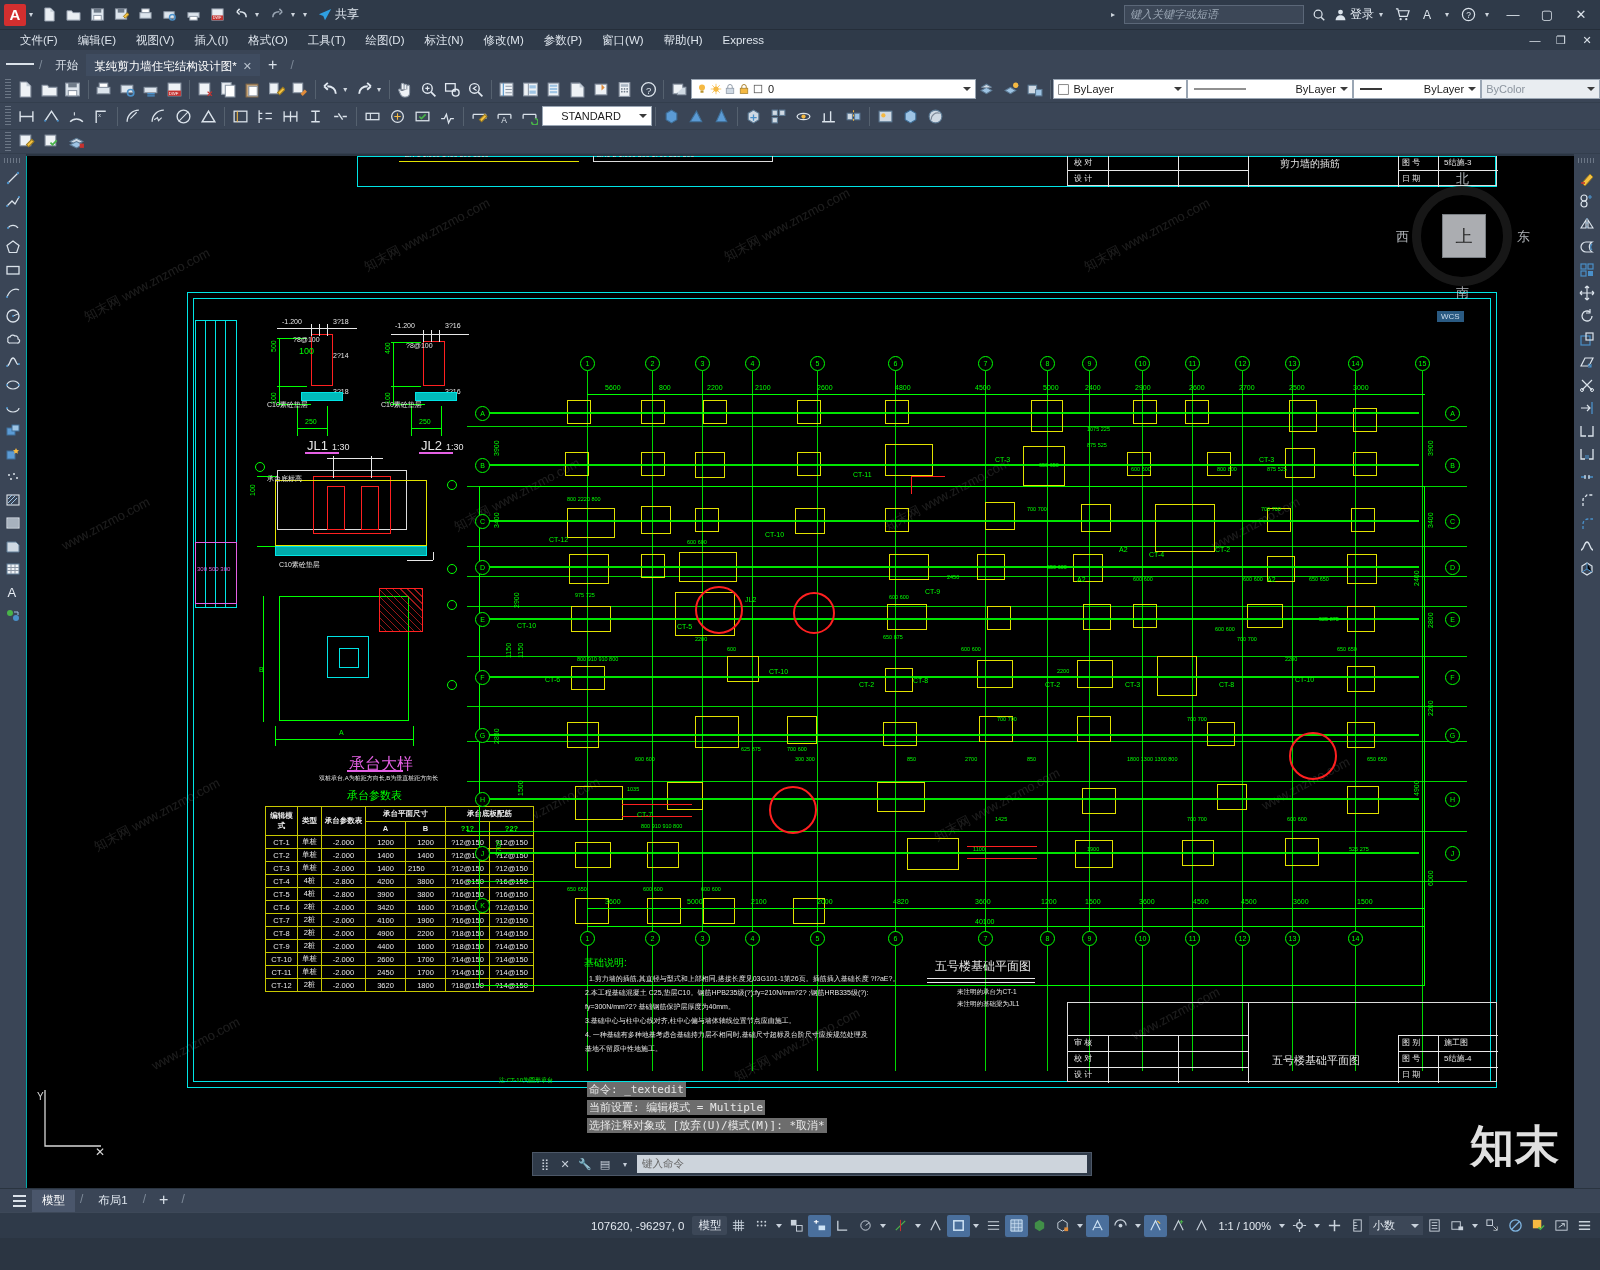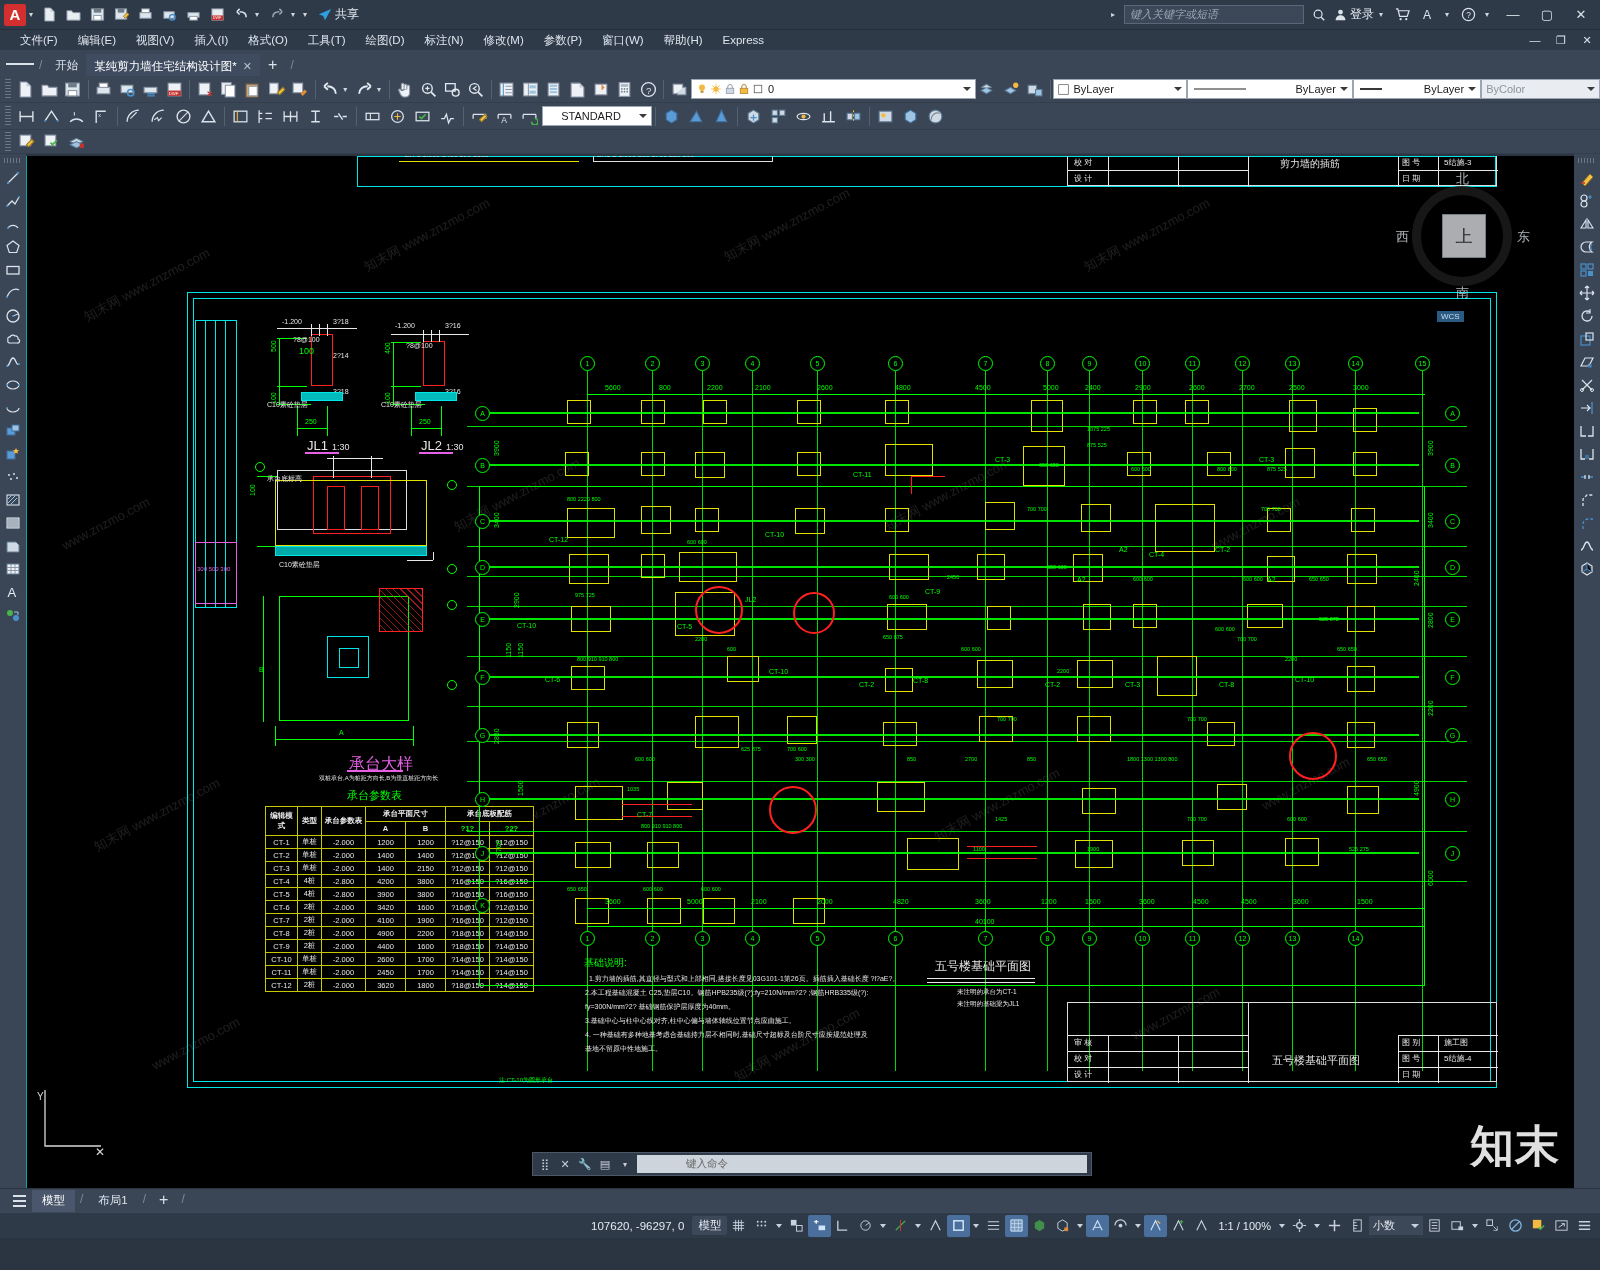--- a/index.html
+++ b/index.html
@@ -116,21 +116,21 @@
   .cmdhist { position:absolute; left:560px; bottom:52px; font-family:"DejaVu Sans Mono",monospace;
      font-size:11px; color:#e8e8e8; }
   .cmdhist div { background:#6d6d6d; display:inline-block; padding:0 2px; margin-bottom:3px;}
   .cmdbar { position:absolute; left:505px; bottom:12px; width:560px; height:24px;
      background:#2f3a49; border:1px solid #4c5767; display:flex; align-items:center; gap:4px;
      padding:0 4px;}
   .cmdbar .ci { width:16px; height:18px; display:flex; align-items:center; justify-content:center;
      color:#c7cfd9; font-size:11px;}
   .cmdinput { flex:1; height:18px; background:#cdd4dc; color:#333; font-size:11px;
      display:flex; align-items:center; padding:0 5px;}
-  .cmdinput .ph { color:#666; font-size:10.5px;margin-left:44px;}
+  .cmdinput .ph { color:#666; font-size:10.5px;}
 
   
   .ltabs { height:24px; background:#3a4556; display:flex; align-items:center; padding-left:6px;
      border-top:1px solid #2a3440;}
   .ltabs .hamb2 { width:26px; height:20px; display:flex; flex-direction:column;
      align-items:center; justify-content:center;}
   .ltabs .hamb2 div{width:13px;height:2px;background:#dae1e9;margin:1.5px 0;}
   .ltab { color:#dde4ec; font-size:11.5px; padding:0 10px; height:22px; display:flex; align-items:center;}
   .ltab.active { background:#4a566b; color:#fff; }
 
@@ -1095,21 +1095,21 @@
               <td style="border:1px solid #c8c800;padding:1px 2px;text-align:center">1400</td>
               <td style="border:1px solid #c8c800;padding:1px 2px;text-align:center">1400</td>
               <td style="border:1px solid #c8c800;padding:1px 2px;text-align:center">?12@150</td>
               <td style="border:1px solid #c8c800;padding:1px 2px;text-align:center">?12@150</td>
             </tr>
           <tr>
               <td style="border:1px solid #c8c800;padding:1px 2px;text-align:center">CT-3</td>
               <td style="border:1px solid #c8c800;padding:1px 2px;text-align:center">单桩</td>
               <td style="border:1px solid #c8c800;padding:1px 2px;text-align:center">-2.000</td>
               <td style="border:1px solid #c8c800;padding:1px 2px;text-align:center">1400</td>
-              <td style="border:1px solid #c8c800;padding:1px 2px;text-align:center">2150</td>
+              <td style="border:1px solid #c8c800;padding:1px 2px;text-align:left">2150</td>
               <td style="border:1px solid #c8c800;padding:1px 2px;text-align:center">?12@150</td>
               <td style="border:1px solid #c8c800;padding:1px 2px;text-align:center">?12@150</td>
             </tr>
           <tr>
               <td style="border:1px solid #c8c800;padding:1px 2px;text-align:center">CT-4</td>
               <td style="border:1px solid #c8c800;padding:1px 2px;text-align:center">4桩</td>
               <td style="border:1px solid #c8c800;padding:1px 2px;text-align:center">-2.800</td>
               <td style="border:1px solid #c8c800;padding:1px 2px;text-align:center">4200</td>
               <td style="border:1px solid #c8c800;padding:1px 2px;text-align:center">3800</td>
               <td style="border:1px solid #c8c800;padding:1px 2px;text-align:center">?16@150</td>
@@ -1559,20 +1559,25 @@
       </div>
 
       <div class="ucs">
         <svg width="70" height="70" viewBox="0 0 70 70">
           <path d="M8 0v56h56" stroke="#d8d8d8" stroke-width="1.3" fill="none"></path>
           <text x="0" y="10" font-size="10" fill="#d8d8d8" font-family="sans-serif">Y</text>
           <text x="58" y="66" font-size="12" fill="#d8d8d8" font-family="sans-serif">✕</text>
         </svg>
       </div>
 
+      <div class="cmdhist">
+        <div>命令: _textedit</div><br>
+        <div>当前设置: 编辑模式 = Multiple</div><br>
+        <div>选择注释对象或 [放弃(U)/模式(M)]: *取消*</div>
+      </div>
 
       <div class="cmdbar">
         <span class="ci">⣿</span>
         <span class="ci">✕</span>
         <span class="ci">🔧</span>
         <span class="ci">▤</span>
         <span class="ci" style="font-size:8px">▾</span>
         <div class="cmdinput">
           <span class="ph">键入命令</span>
         </div>

